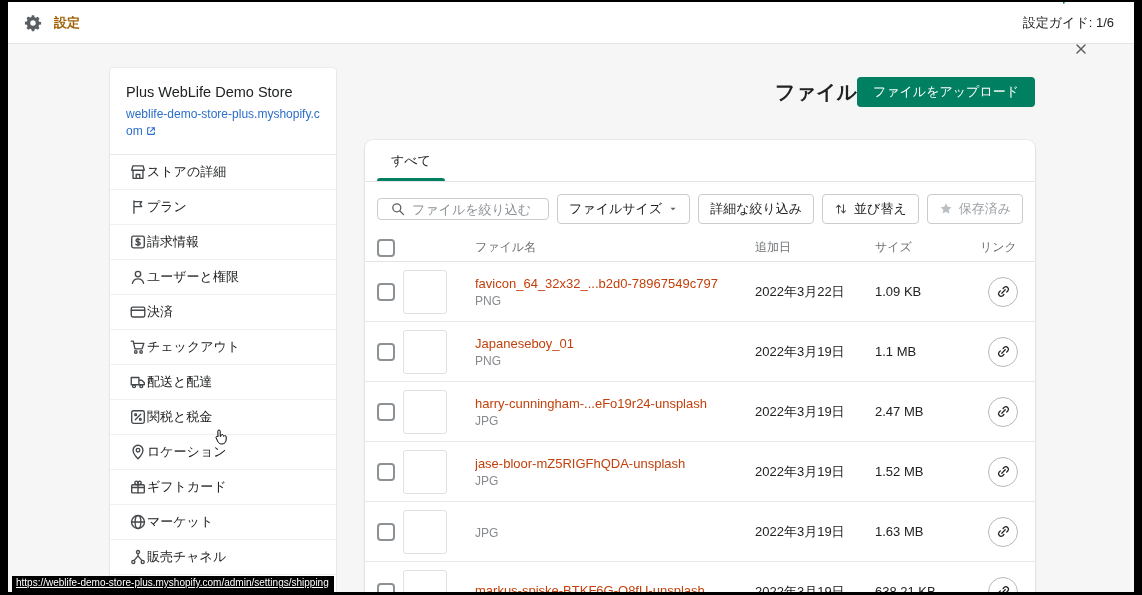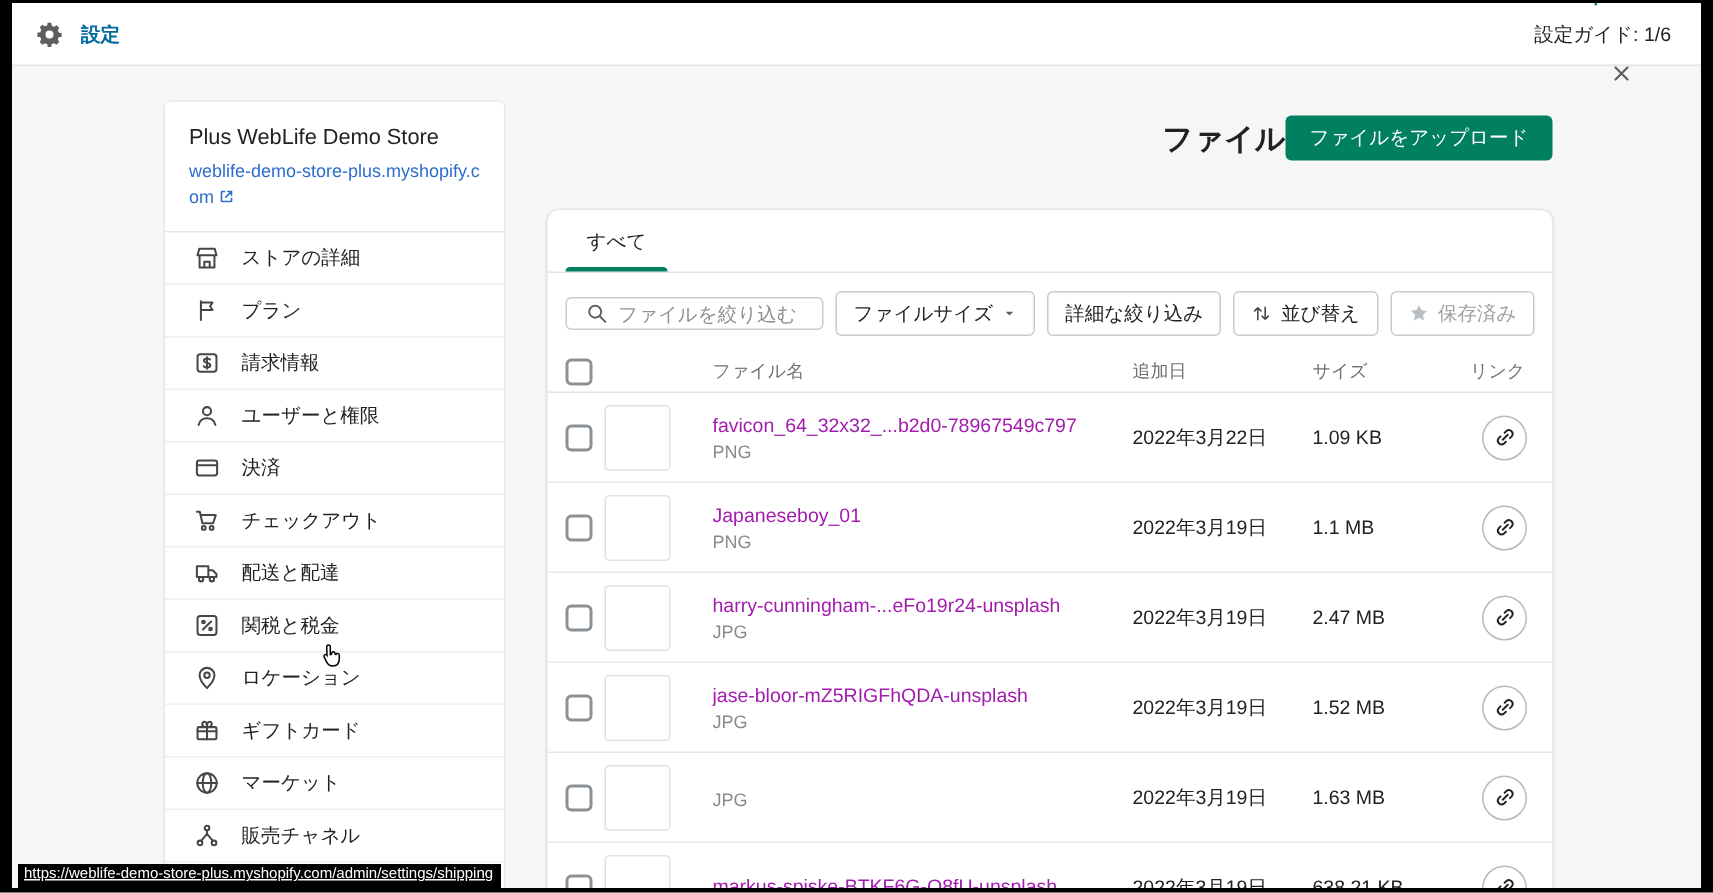--- a/index.html
+++ b/index.html
@@ -4,35 +4,35 @@
 <style>
   * { margin:0; padding:0; box-sizing:border-box; }
   html,body { width:1142px; height:595px; overflow:hidden; }
   body { font-family:"Liberation Sans","DejaVu Sans",sans-serif; background:#000; position:relative; color:#202223; }
 
   .frame { position:absolute; left:8px; top:2px; width:1126px; height:590px; background:#f6f6f7; overflow:hidden; }
 
   
   .topbar { height:42px; background:#fff; border-bottom:1px solid #e3e4e6; display:flex; align-items:center; justify-content:space-between; padding:0 20px 0 16px; }
   .topbar-left { display:flex; align-items:center; gap:12px; }
-  .topbar-title { font-size:13px; font-weight:bold; color:#0369a1; }
+  .topbar-title { font-size:13px; font-weight:bold; color:#a16207; }
   .topbar-right { display:flex; align-items:center; gap:9px;flex-direction:column; }
   .guide-label { font-size:13px; color:#202223; cursor:pointer; }
   .close-btn { margin-left:26px; display:flex; align-items:center; cursor:pointer; }
   .icon { display:inline-flex; align-items:center; justify-content:center; line-height:0; }
 
   .app-body { position:relative; height:548px; }
 
   
   .sidebar { position:absolute; left:102px; top:24px; width:226px; height:600px; background:#fff; border-radius:3px; box-shadow:0 0 0 1px rgba(0,0,0,.04), 0 1px 2px rgba(0,0,0,.08); }
   .store-head { padding:16px 16px 13px 16px; border-bottom:1px solid #e8e9eb; }
   .store-name { font-size:14.5px; color:#202223; margin-bottom:6px; }
   .store-url { font-size:12px; color:#2c6ecb; word-break:break-all; line-height:1.45; cursor:pointer; }
   .store-url .ext { margin-left:3px; vertical-align:-1px; }
-  .menu-item { display:flex; align-items:center; gap:14px; height:35px; padding-left:19px; font-size:13px; color:#202223; border-bottom:1px solid #eef0f1; cursor:pointer; }
+  .menu-item { display:flex; align-items:center; height:35px; padding-left:19px; font-size:13px; color:#202223; border-bottom:1px solid #eef0f1; cursor:pointer; }
   .menu-item .mi { color:#44474a; width:18px; height:18px; }
   .mi svg { width:18px; height:18px; }
 
   
   .content { position:absolute; left:357px; top:0; width:670px; }
   .content-head { margin-top:30px; height:36px; display:flex; align-items:center; justify-content:flex-end; }
   .page-title { font-size:20px; font-weight:bold; color:#202223; }
   .btn-primary { background:#008060; color:#fff; border:none; border-radius:4px; height:30px; padding:0 16px; font-size:13px; font-family:inherit; cursor:pointer; }
 
   .card { margin-top:30px; background:#fff; border-radius:8px; height:520px; box-shadow:0 0 0 1px rgba(0,0,0,.04), 0 1px 3px rgba(0,0,0,.1); }
@@ -46,21 +46,21 @@
   .search-box input::placeholder { color:#8c9196; }
   .fbtn { flex:0 0 auto; height:30px; border:1px solid #c9cccf; border-radius:4px; background:#fff; font-size:13px; font-family:inherit; color:#202223; padding:0 11px; display:inline-flex; align-items:center; gap:6px; cursor:pointer; }
   .fbtn.disabled { color:#9ca0a4; cursor:default; }
 
   
   .tgrid { display:grid; grid-template-columns:26px 72px 280px 120px 105px 1fr; align-items:center; padding-left:12px; }
   .thead { height:28px; border-bottom:1px solid #e3e4e6; font-size:12px; color:#6d7175; }
   .trow { height:60px; border-bottom:1px solid #e8e9eb; }
   .checkbox { width:18px; height:18px; border:2px solid #8c9196; border-radius:4px; background:#fff; cursor:pointer; }
   .thumb { width:44px; height:44px; border:1px solid #e0e1e3; border-radius:3px; background:#fff; cursor:pointer; }
-  .fname { font-size:13px; color:#a21caf; cursor:pointer; white-space:nowrap; overflow:hidden; }
+  .fname { font-size:13px; color:#c2410c; cursor:pointer; white-space:nowrap; overflow:hidden; }
   .ftype { font-size:12px; color:#878b8f; margin-top:3px; }
   .fdate, .fsize { font-size:13px; color:#202223; }
   .linkbtn { width:30px; height:30px; border:1px solid #b5b9bd; border-radius:50%; background:#fff; display:flex; align-items:center; justify-content:center; cursor:pointer; margin-left:8px; }
 
   
   .status-tooltip { position:absolute; left:4px; bottom:0; background:#000; color:#fff; font-size:10px; text-decoration:underline; padding:1px 5px 4px 4px; white-space:nowrap; max-width:345px; overflow:hidden; }
 
   .cursor { position:absolute; left:206px; top:384px; z-index:50; pointer-events:none; }
 </style>
 </head>

